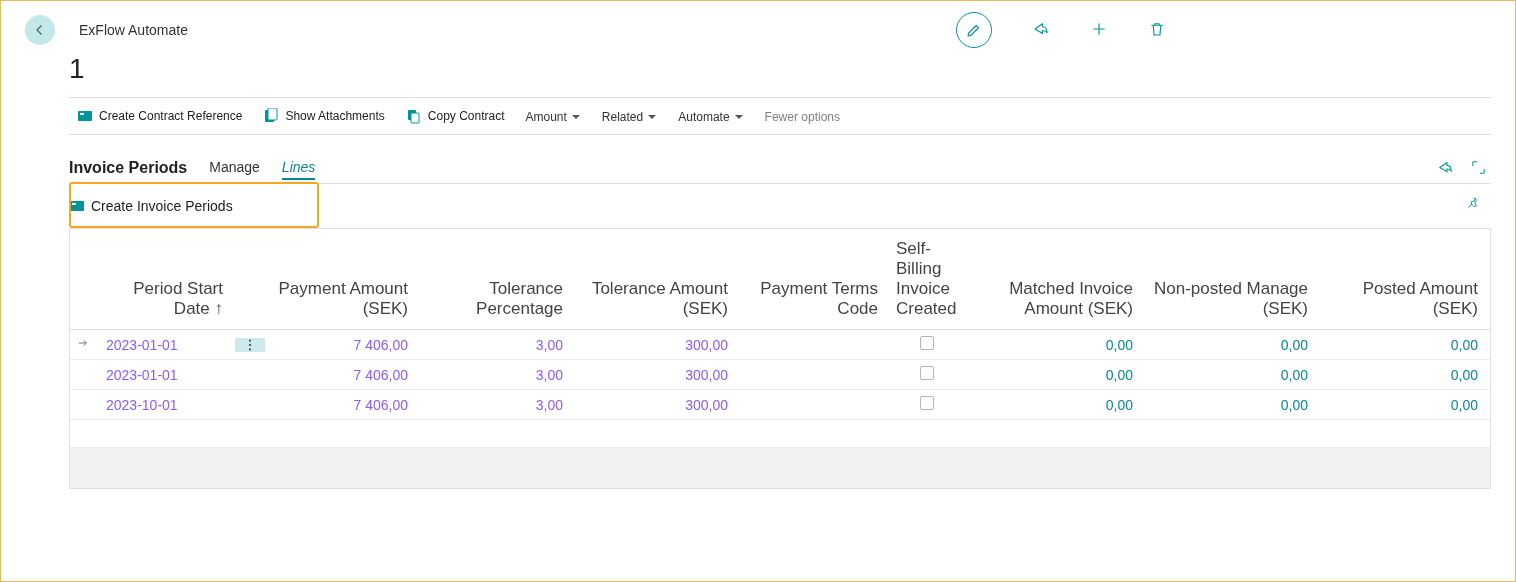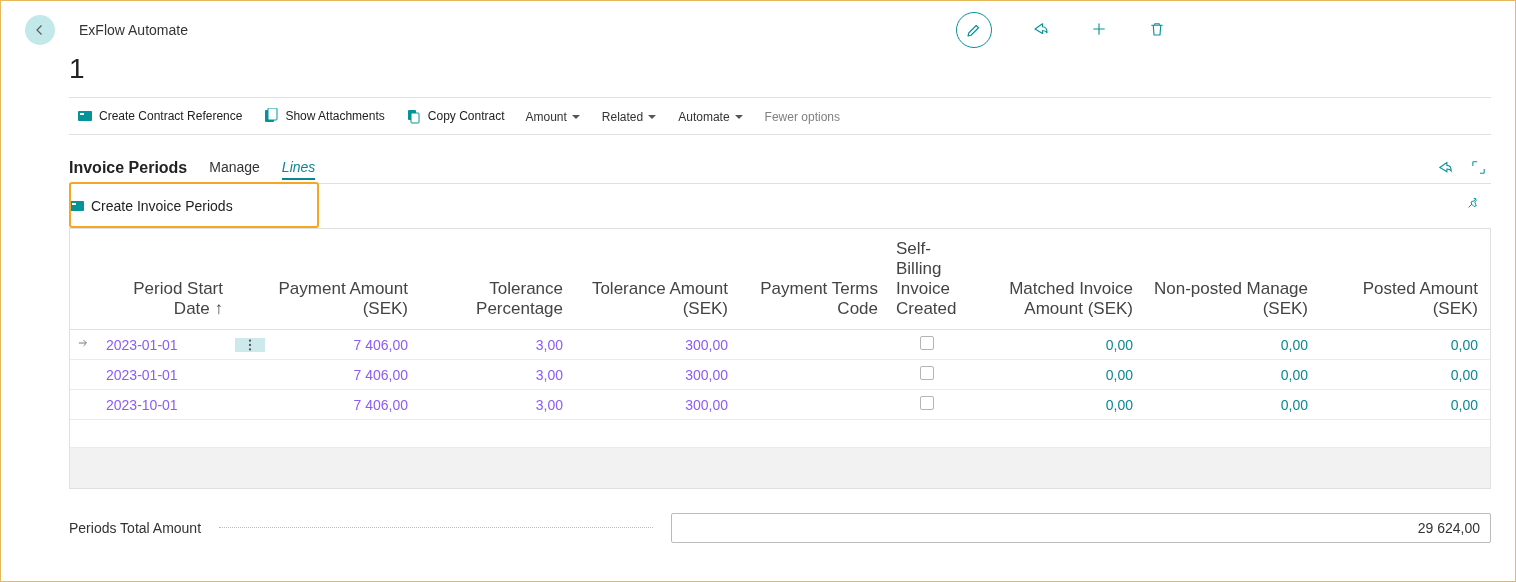--- a/index.html
+++ b/index.html
@@ -312,21 +312,14 @@
           <tr>
             <td class="blank-td" colspan="11"></td>
           </tr>
           <tr class="grey-row">
             <td colspan="11"></td>
           </tr>
         </tbody>
     </table>
   </div>
 
-  <div class="footer">
-    <div class="flabel">Periods Total Amount</div>
-    <div class="fdots"></div>
-    <div class="fval">
-      <span>29 624,00</span>
-    </div>
-  </div>
 
 </div>
 
 </body></html>

